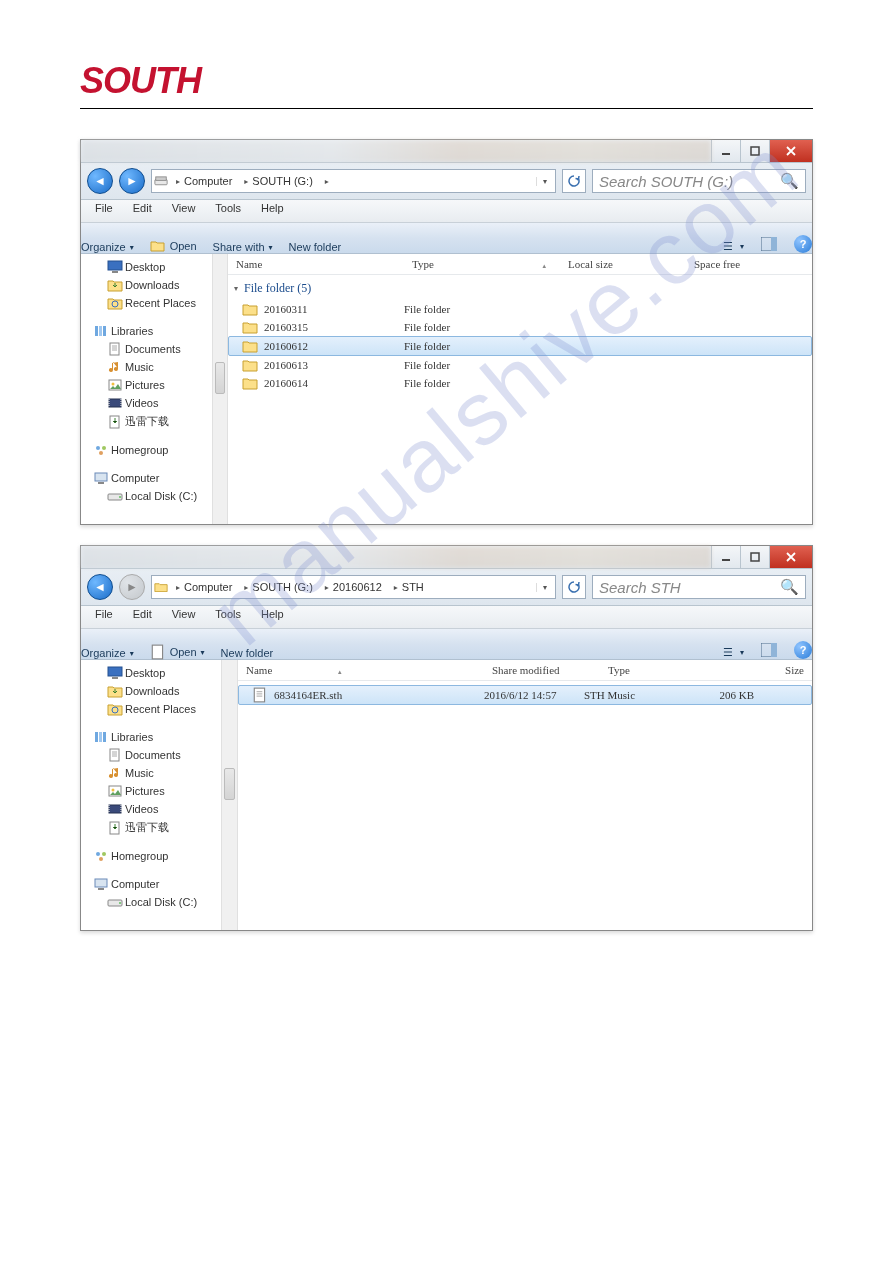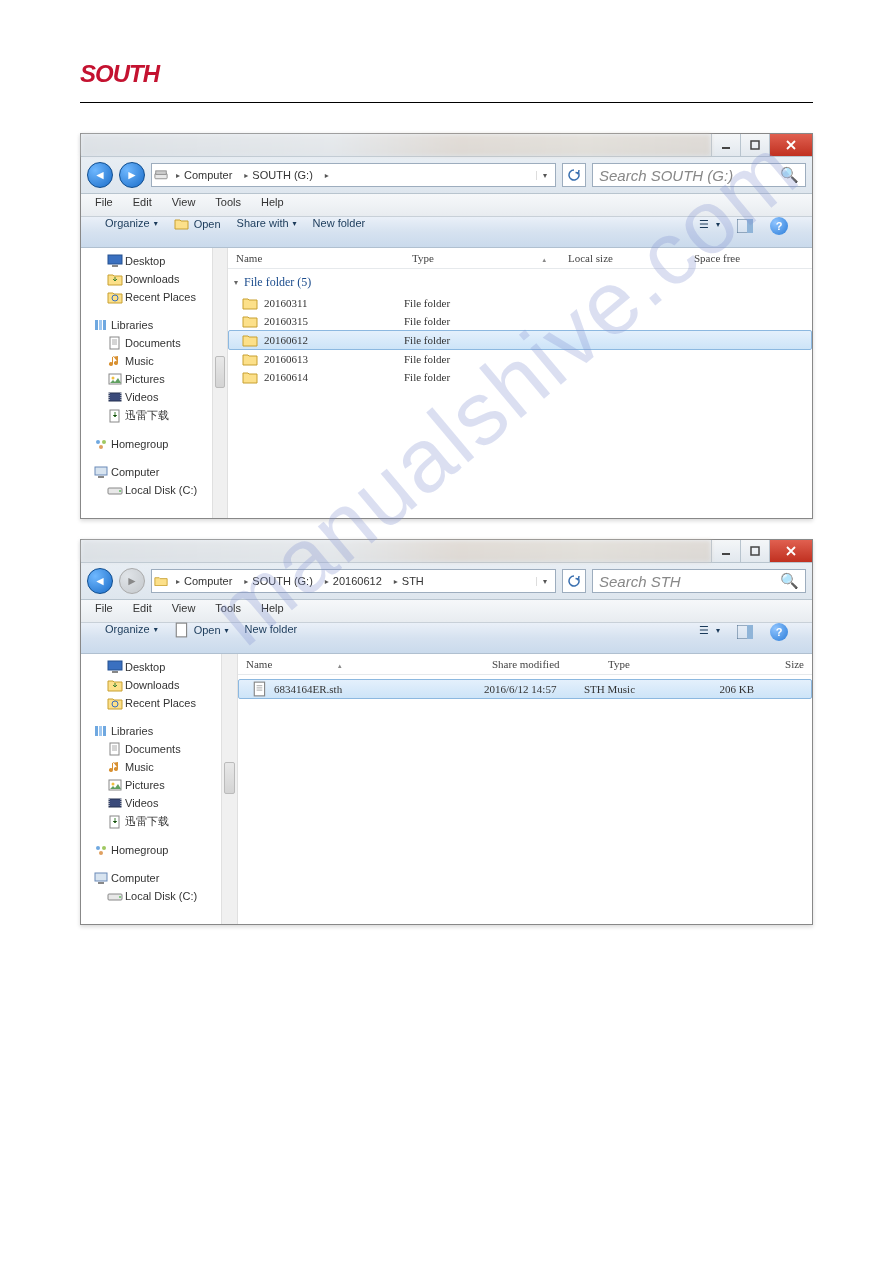--- a/index.html
+++ b/index.html
@@ -1,38 +1,38 @@
 <!DOCTYPE html>
 <html><head>
 <meta charset="utf-8">
 <style>
 body { margin: 0; padding: 0; background: #fff; font-family: "Segoe UI", Tahoma, sans-serif; font-size: 12px; color: #333; width: 893px; }
 .page { padding: 60px 80px 60px 80px; position: relative; }
-.logo { font-family: Arial, sans-serif; font-size: 24px; font-weight: bold; font-style: italic; color: #c41230; letter-spacing: -1px; margin-bottom: 14px; }
+.logo { font-family: Arial, sans-serif; font-size: 36px; font-weight: bold; font-style: italic; color: #c41230; letter-spacing: -1px; margin-bottom: 6px; }
 .page-hr { border: none; border-top: 1px solid #000; margin: 0 0 30px 0; }
 .explorer { border: 1px solid #888; margin-bottom: 20px; background: #e9eef3; box-shadow: 0 2px 4px rgba(0,0,0,0.15); position: relative; }
 .titlebar { height: 22px; background: linear-gradient(#eef2f6, #dfe6ec); display: flex; justify-content: flex-end; align-items: stretch; border-bottom: 1px solid #b8c4ce; }
 .titlebar .blurred { flex: 1; background: linear-gradient(90deg, #d8dce0 0%, #e4e6e8 40%, #dcd0c4 60%, #e0d8cc 80%, #d8cec4 100%); filter: blur(2px); opacity: 0.6; }
 .win-btn { width: 28px; border-left: 1px solid #b8c4ce; display: flex; align-items: center; justify-content: center; font-size: 10px; color: #444; background: linear-gradient(#f4f6f8, #e2e8ee); }
 .win-btn.close { width: 42px; background: linear-gradient(#e06050, #c03020); color: #fff; }
 .win-btn svg { width: 10px; height: 10px; }
 .addr-row { display: flex; align-items: center; height: 30px; padding: 3px 6px; gap: 6px; background: linear-gradient(#e8eef4, #dee6ee); border-bottom: 1px solid #b8c4ce; }
 .nav-btn { width: 24px; height: 24px; border-radius: 50%; background: radial-gradient(circle at 30% 30%, #6fb8ff, #1a6cc8); border: 1px solid #0d4c8f; display: flex; align-items: center; justify-content: center; color: #fff; font-size: 12px; }
 .nav-btn.disabled { background: radial-gradient(circle at 30% 30%, #e0e4e8, #c4c8cc); border-color: #aaa; color: #888; }
 .addr-bar { flex: 1; height: 22px; border: 1px solid #9dadbe; background: #fff; display: flex; align-items: center; padding: 0 2px; font-size: 11px; }
 .addr-seg { padding: 0 6px; display: flex; align-items: center; gap: 4px; }
 .addr-seg .tri { font-size: 8px; color: #555; }
 .addr-bar .drive-icon { width: 14px; height: 12px; margin-right: 2px; }
 .addr-drop { padding: 0 6px; color: #555; border-left: 1px solid #ddd; font-size: 8px; }
 .refresh-btn { width: 22px; height: 22px; border: 1px solid #9dadbe; background: #fff; display: flex; align-items: center; justify-content: center; color: #4070b0; }
 .search-bar { width: 200px; height: 22px; border: 1px solid #9dadbe; background: #fff; display: flex; align-items: center; padding: 0 6px; color: #888; font-style: italic; position: relative; font-size: 15px; }
 .search-bar .mag { position: absolute; right: 6px; color: #3366aa; font-style: normal; }
 .menu-row { height: 22px; background: linear-gradient(#f6f8fa, #e8ecf0); border-bottom: 1px solid #c8d0d8; display: flex; padding: 0 6px; gap: 4px; font-size: 11px; }
 .menu-item { padding: 2px 8px; }
-.toolbar-row { height: 30px; background: linear-gradient(#eaf0f8, #d6e2f0 50%, #cadaec); border-bottom: 1px solid #b0c0d0; display: flex; align-items: flex-start; padding: 0 24px; gap: 16px; font-size: 11px; }
+.toolbar-row { height: 30px; background: linear-gradient(#eaf0f8, #d6e2f0 50%, #cadaec); border-bottom: 1px solid #b0c0d0; display: flex; align-items: flex-end; padding: 0 0; gap: 16px; font-size: 11px; }
 .tb-btn { display: flex; align-items: center; gap: 4px; color: #1a3a5a; }
 .tb-btn .tri { font-size: 8px; }
 .tb-spacer { flex: 1; }
 .tb-icon { width: 18px; height: 18px; display: flex; align-items: center; justify-content: center; color: #4a6a8a; }
 .tb-help { width: 18px; height: 18px; border-radius: 50%; background: radial-gradient(circle at 30% 30%, #8fc4ff, #2a7cd8); color: #fff; font-weight: bold; font-size: 11px; display: flex; align-items: center; justify-content: center; }
 .body-row { display: flex; background: #fff; height: 270px; }
 .tree { width: 144px; background: #fff; padding: 4px 0; font-size: 11px; overflow: hidden; }
 .scrollgap { width: 16px; background: #f0f0f0; border-left: 1px solid #e0e0e0; border-right: 1px solid #e0e0e0; position: relative; }
 .scrollthumb { position: absolute; left: 2px; right: 2px; top: 40%; height: 30px; background: linear-gradient(#e8e8e8, #d4d4d4); border: 1px solid #bbb; border-radius: 2px; }
 .tree-item { display: flex; align-items: center; gap: 2px; padding: 2px 4px 2px 26px; white-space: nowrap; }

